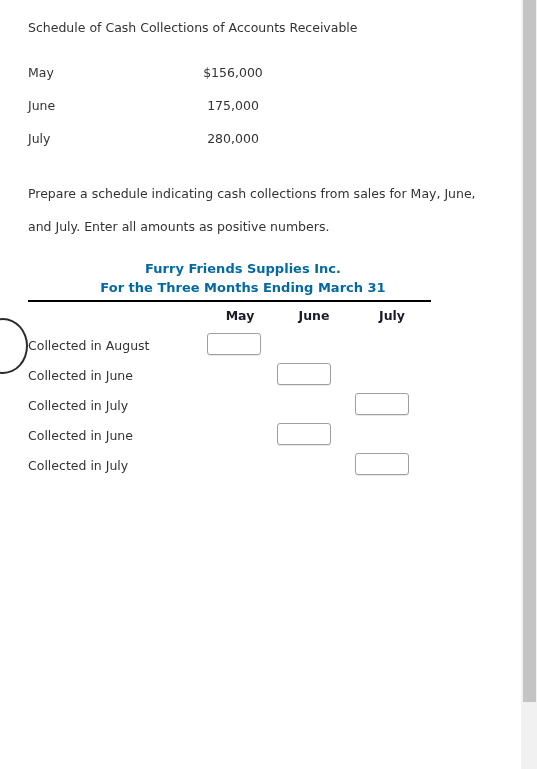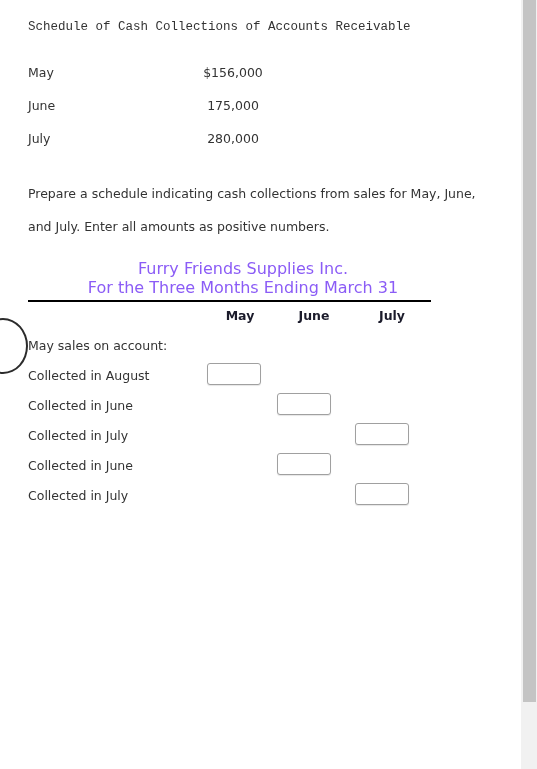--- a/index.html
+++ b/index.html
@@ -48,21 +48,21 @@
   .prose {
     margin: 0 28px;
     font-size: 12.5px;
     line-height: 33px;
     color: #333333;
   }
   .para {
     margin: 0;
     padding: 0;
   }
-  .p-title { padding-top: 11px; font-family: Liberation Mono, monospace; }
+  .p-title { padding-top: 11px; }
   .p-gap   { padding-top: 12px; }
 
   
   .sales {
     margin: 12px 0 0 0;
     border-collapse: collapse;
     font-size: 12.5px;
     color: #333333;
   }
   .sales td {
@@ -73,23 +73,23 @@
   .sales .s-month { width: 145px; padding-left: 28px; }
   .sales .s-amt   { width: 120px; text-align: center; }
 
   
   #schedule {
     position: relative;
     margin-top: 16px;
   }
   .sched-title {
     text-align: center;
-    font-weight: normal;
-    font-size: 16px;
-    color: #8b5cf6;
+    font-weight: bold;
+    font-size: 13px;
+    color: #0369a1;
     line-height: 19px;
     width: 430px;
     margin: 0 auto 0 28px;
   }
   .rule-top {
     width: 403px;
     margin-left: 28px;
     border-top: 2px solid #000000;
     margin-top: 3px;
   }
@@ -198,26 +198,20 @@
       <tbody>
 
         <tr class="hdr">
           <td></td>
           <td>May</td>
           <td>June</td>
           <td>July</td>
         </tr>
 
         <tr>
-          <td class="lbl-group">May sales on account:</td>
-          <td></td>
-          <td></td>
-          <td></td>
-        </tr>
-        <tr>
           <td class="lbl-item">Collected in August</td>
           <td class="cell">
             <span class="ibox"></span>
           </td>
           <td></td>
           <td></td>
         </tr>
         <tr>
           <td class="lbl-item">Collected in June</td>
           <td></td>

